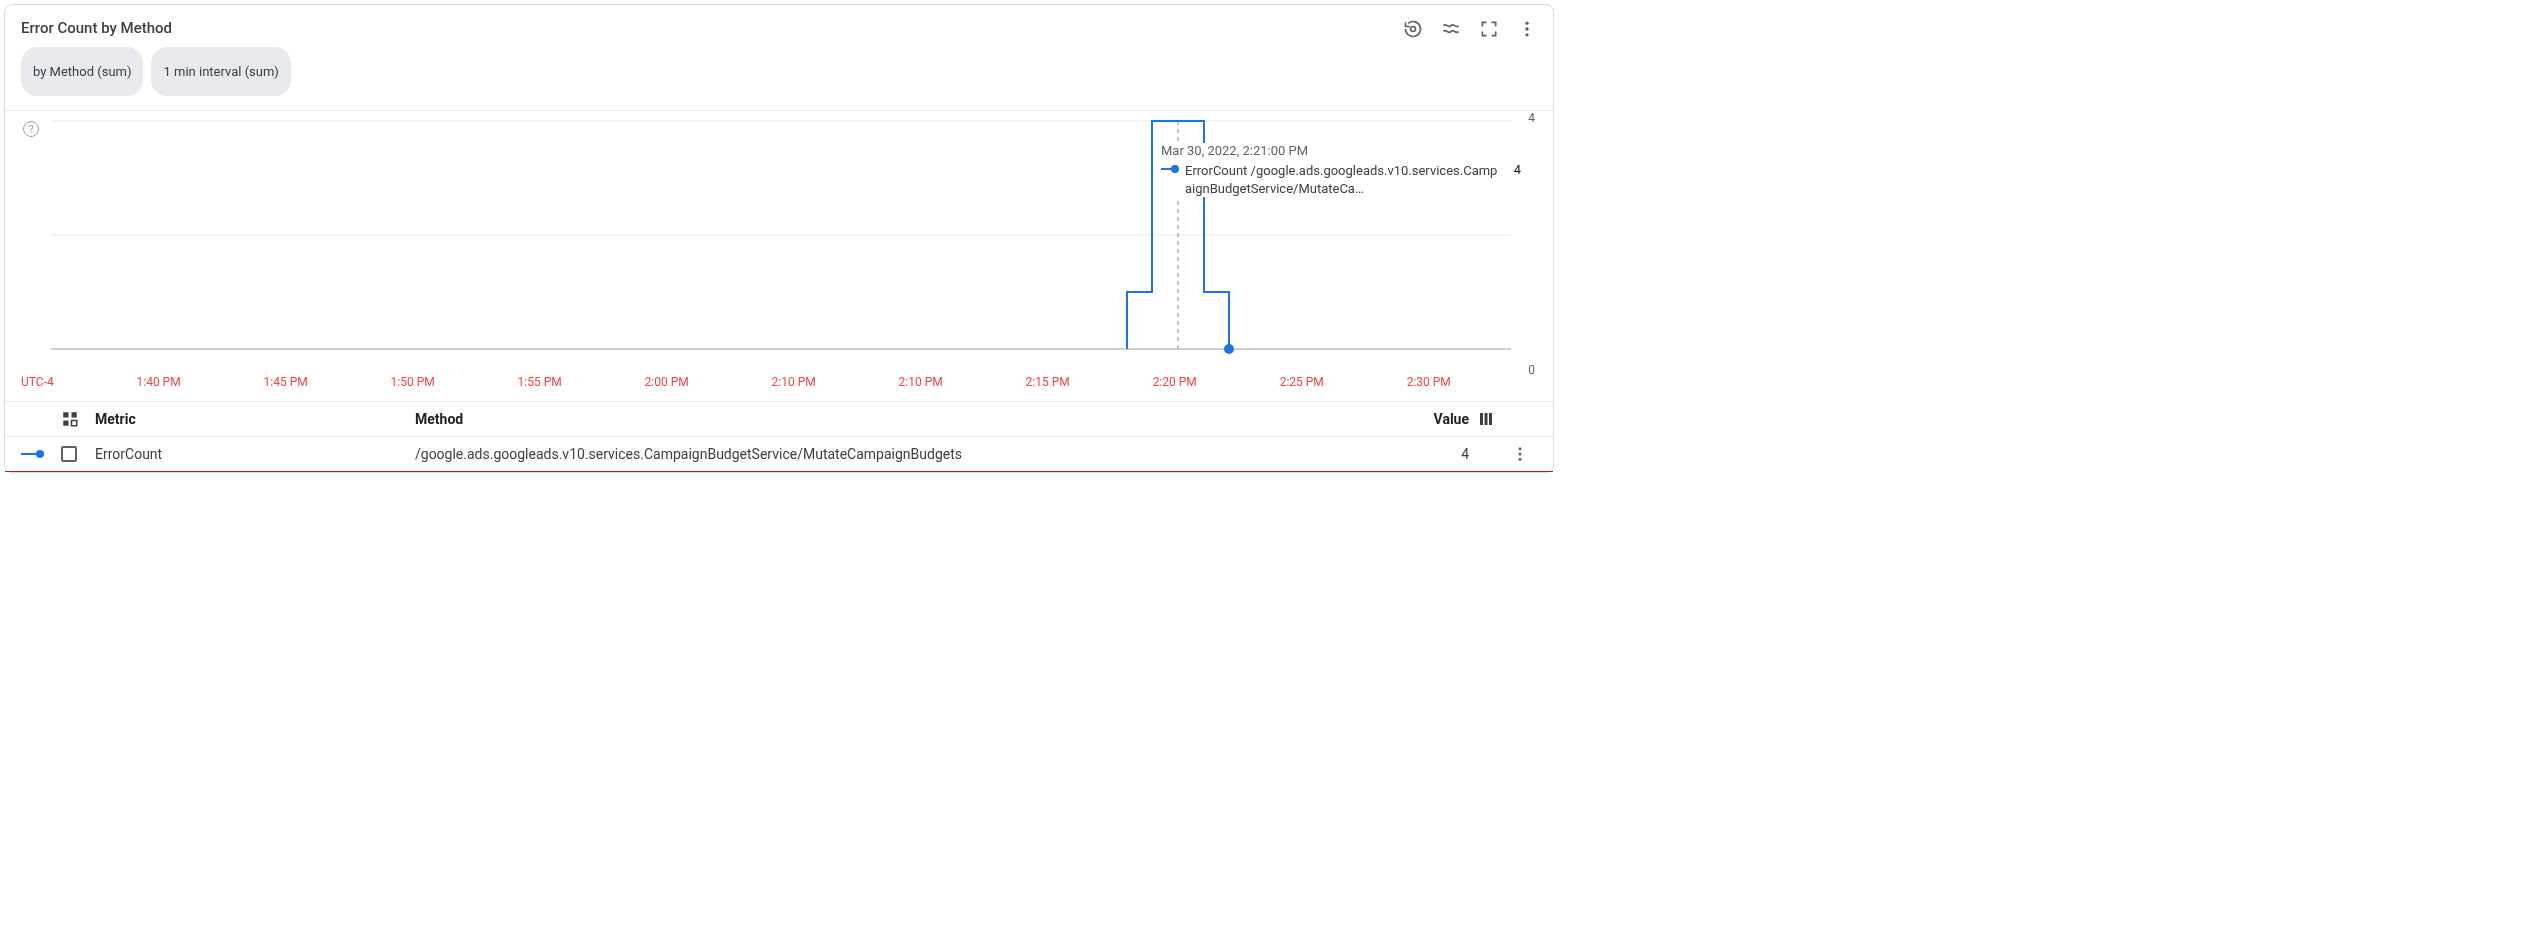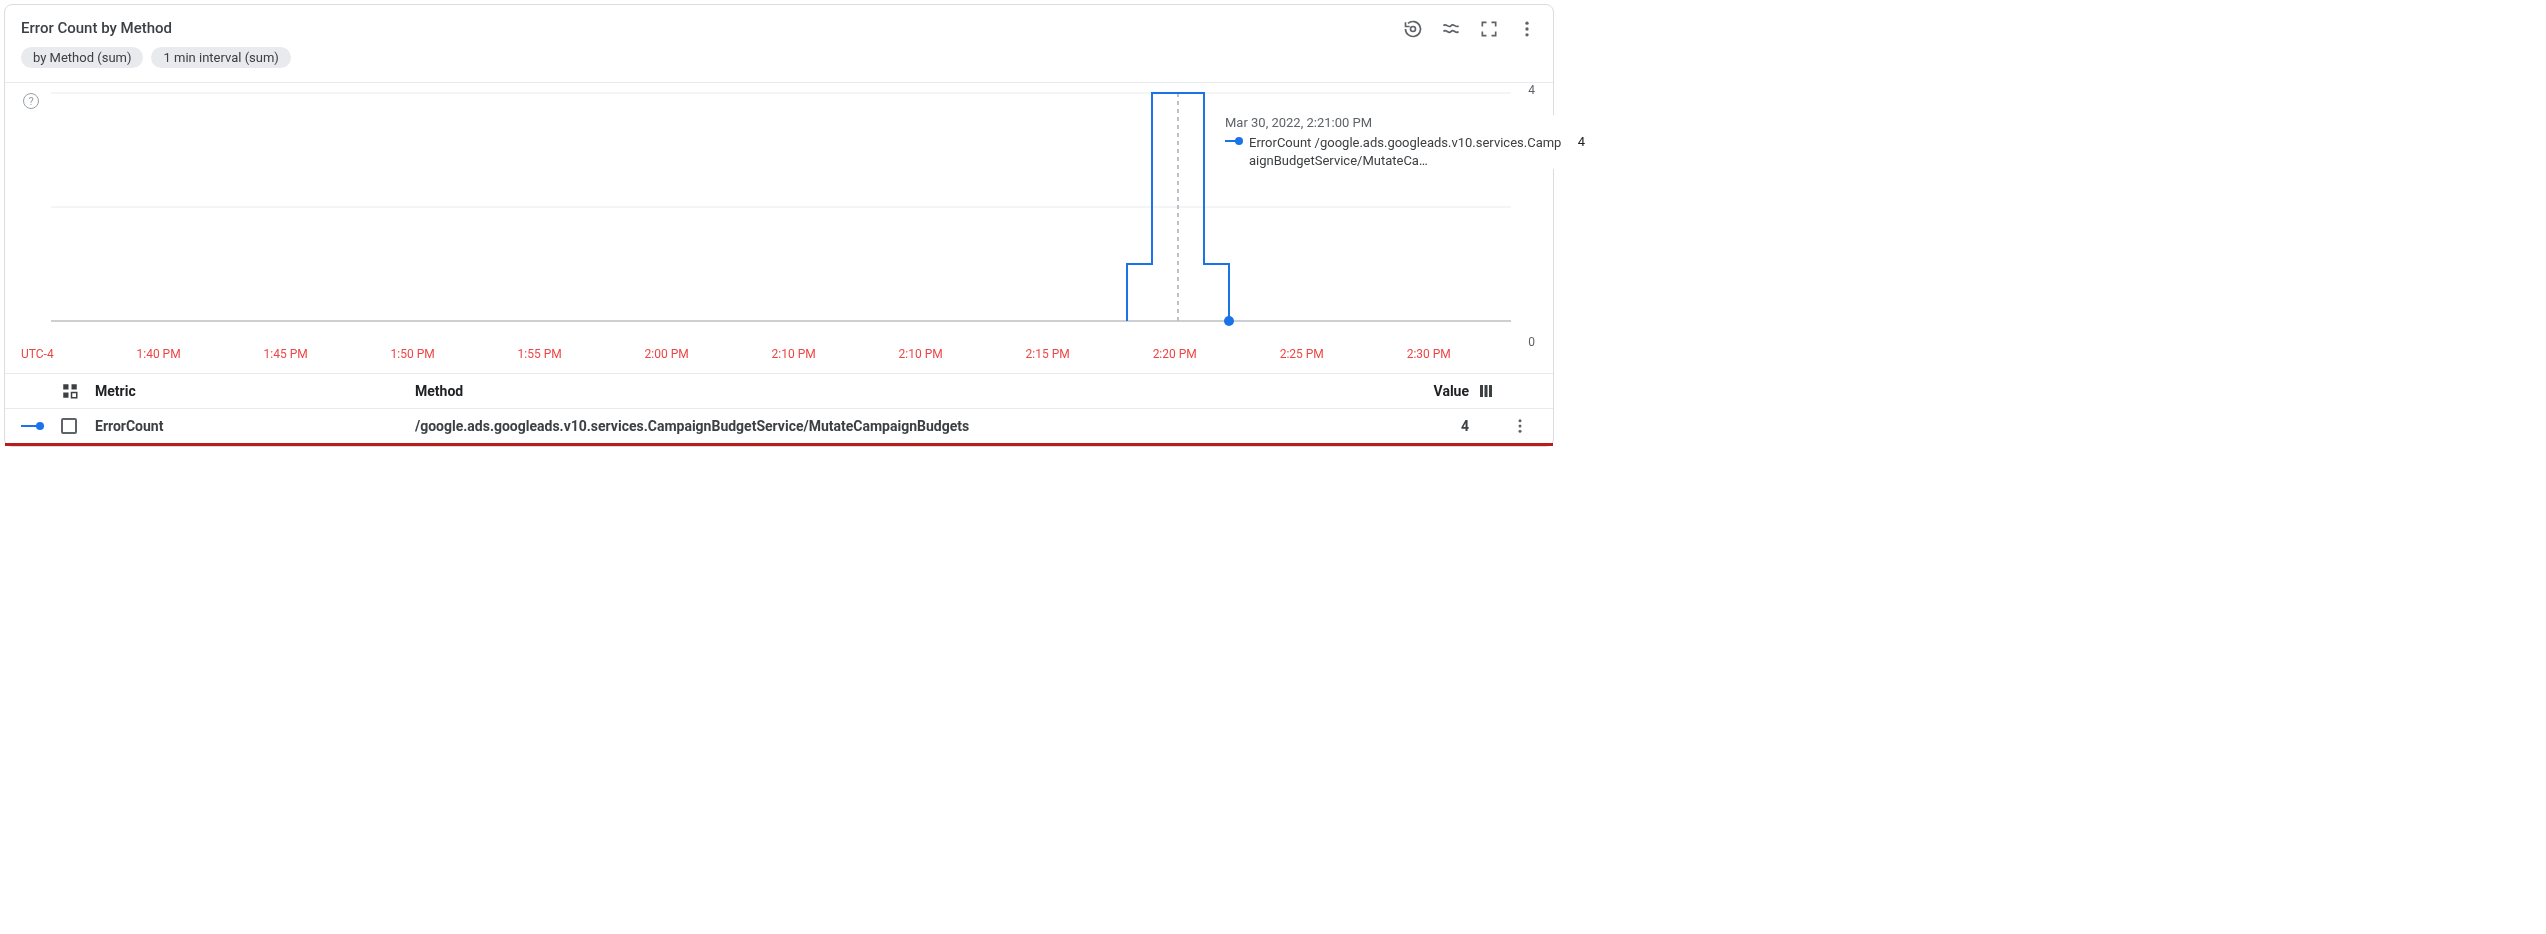--- a/index.html
+++ b/index.html
@@ -27,21 +27,21 @@
     font-size: 15px;
     font-weight: 500;
     color: #3c4043;
     margin-bottom: 10px;
   }
   .chips { display: flex; gap: 8px; margin-bottom: 8px; }
   .chip {
     background: #e8eaed;
     color: #3c4043;
     border-radius: 16px;
-    padding: 3px 12px;
+    padding: 17px 12px;
     font-size: 13px;
   }
   .toolbar { display: flex; gap: 18px; align-items: center; }
   .toolbar .ico {
     width: 20px; height: 20px;
     display: flex; align-items: center; justify-content: center;
     color: #5f6368;
     cursor: pointer;
   }
   .chart-wrap {
@@ -59,21 +59,21 @@
     border: 1.5px solid #9aa0a6;
     border-radius: 50%;
     color: #9aa0a6;
     font-size: 11px;
     display: flex; align-items: center; justify-content: center;
     cursor: pointer;
   }
   .tooltip {
     position: absolute;
     top: 32px;
-    left: 1204px;
+    left: 1140px;
     width: 360px;
     background: #fff;
     font-size: 13px;
     color: #3c4043;
   }
   .tooltip .ts { color: #5f6368; margin-bottom: 4px; }
   .tooltip .row { display: flex; align-items: flex-start; gap: 6px; }
   .tooltip .marker {
     flex: 0 0 auto;
     display: flex; align-items: center;
@@ -82,21 +82,21 @@
   }
   .tooltip .txt { flex: 1 1 auto; line-height: 1.35; word-break: break-all; }
   .tooltip .val { flex: 0 0 auto; font-weight: 400; color: #202124; margin-left: 10px; }
   .legend-table { margin-top: 4px; }
   .lt-head, .lt-row {
     display: flex;
     align-items: center;
     padding: 8px 16px;
     border-top: 1px solid #e8eaed;
   }
-  .lt-row { border-bottom: 3px solid #b91c1c; font-weight: bold; }
+  .lt-row { border-bottom: 1px solid #b91c1c; }
   .col-marker { width: 40px; display: flex; align-items: center; }
   .col-chk { width: 34px; display:flex; align-items:center; }
   .col-metric { width: 320px; }
   .col-method { flex: 1 1 auto; }
   .col-value { width: 60px; text-align: right; }
   .col-cols { width: 34px; display:flex; justify-content:center; }
   .col-more { width: 34px; display:flex; justify-content:center; }
   .lt-head { font-weight: 700; color: #202124; font-size: 14px; }
   .lt-row { font-size: 14px; color: #3c4043; }
   .chk {

